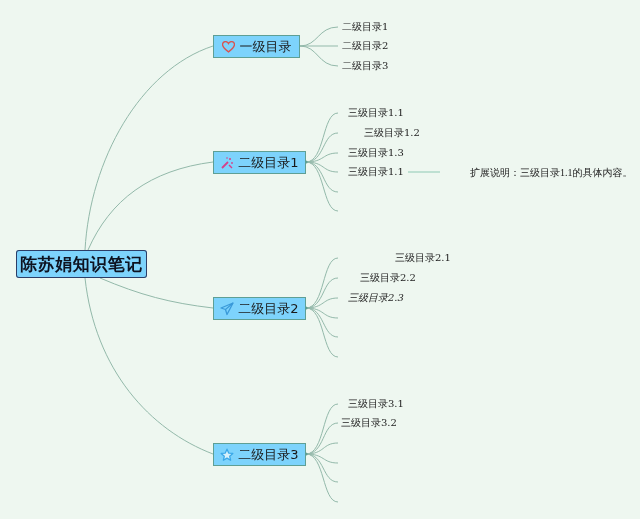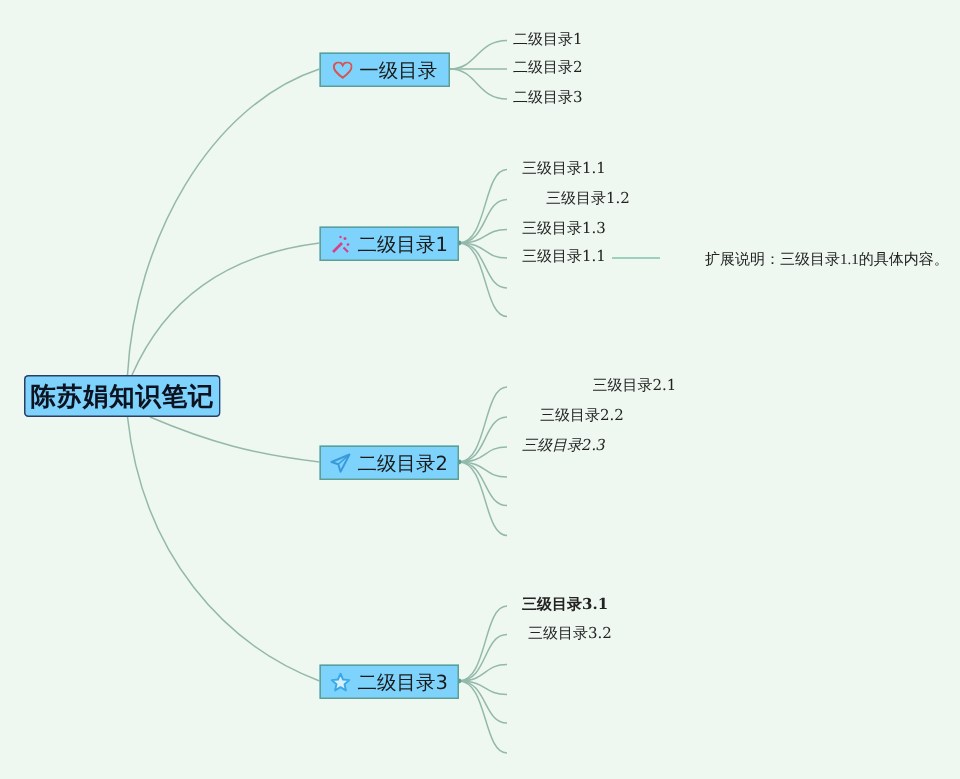--- a/index.html
+++ b/index.html
@@ -128,16 +128,16 @@
 
 <div class="l2" style="left:348px; top:107px;">三级目录1.1</div>
 <div class="l2" style="left:364px; top:127px;">三级目录1.2</div>
 <div class="l2" style="left:348px; top:147px;">三级目录1.3</div>
 <div class="l2" style="left:348px; top:166px;">三级目录1.1</div>
 
 <div class="l2" style="left:348px; top:252px;margin-left:47px;">三级目录2.1</div>
 <div class="l2" style="left:360px; top:272px;">三级目录2.2</div>
 <div class="l2" style="left:348px; top:292px;font-style:italic;">三级目录2.3</div>
 
-<div class="l2" style="left:348px; top:398px;font-weight:bold;">三级目录3.1</div>
-<div class="l2" style="left:352px; top:417px;">三级目录3.2</div>
+<div class="l2" style="left:348px; top:398px;">三级目录3.1</div>
+<div class="l2" style="left:341px; top:417px;">三级目录3.2</div>
 
 <div class="note">扩展说明：三级目录1.1的具体内容。</div>
 
 </body></html>

